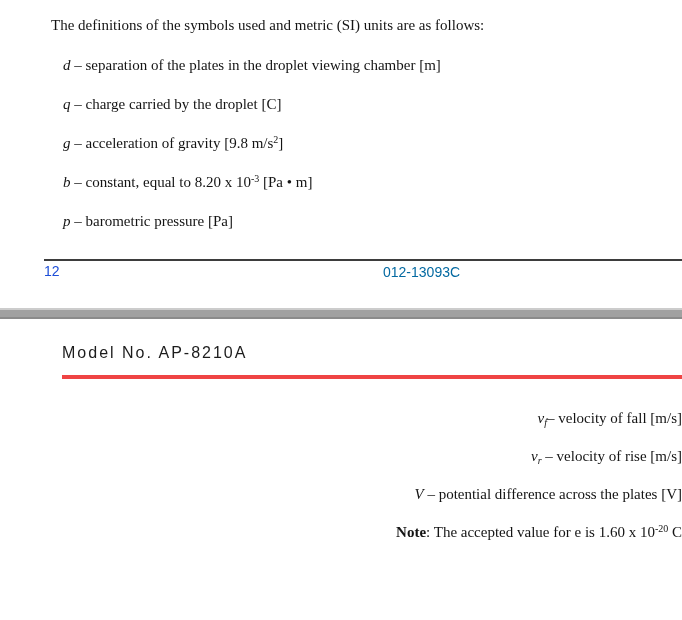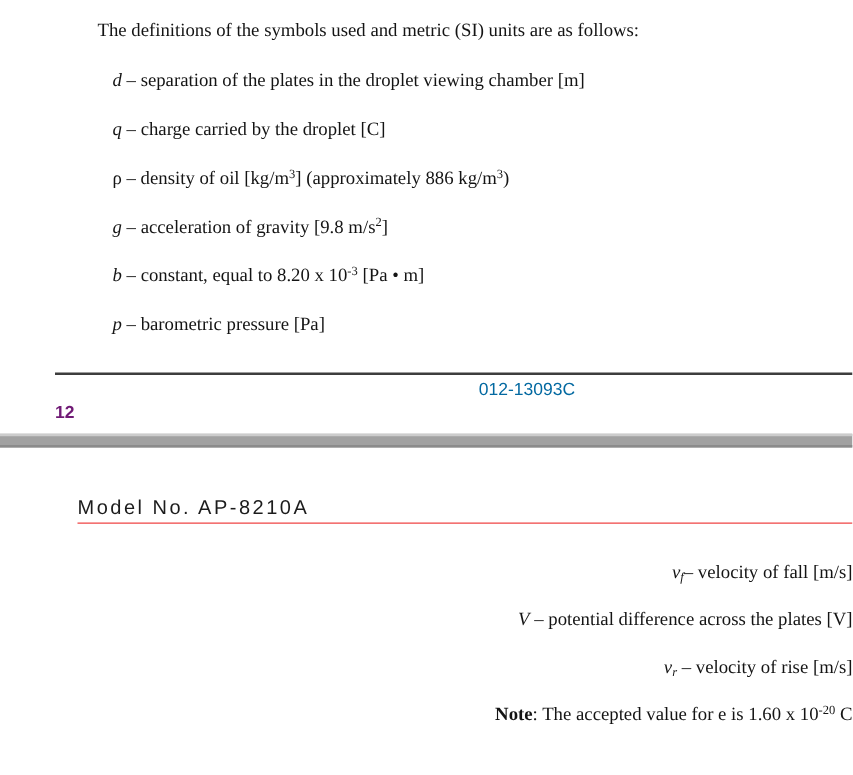--- a/index.html
+++ b/index.html
@@ -6,21 +6,21 @@
   html, body {
     width: 682px; height: 620px;
     background: #ffffff;
     overflow: hidden;
     font-family: "Liberation Serif", "DejaVu Serif", serif;
     color: #141414;
   }
   .page { position: relative; width: 682px; height: 620px; }
 
   
-  .page-top { padding-left: 78px; }
+  .page-top { padding-left: 51px; }
   .intro {
     margin-top: 16px;
     font-size: 15px;
     line-height: 19px;
   }
   .def-list { margin-top: 21px; margin-left: 12px; }
   .def-item {
     font-size: 15px;
     line-height: 19px;
     margin-bottom: 20px;
@@ -37,43 +37,43 @@
   
   .page-footer {
     margin-top: 28px;
     margin-left: 44px;
     border-top: 2px solid #3d3d3d;
     position: relative;
     height: 24px;
     font-family: "Liberation Sans", "DejaVu Sans", sans-serif;
   }
   .page-number {
-    position: absolute; left: 0; top: 21px;
-    font-size: 14px; font-weight: bold; color: #701a75;
+    position: absolute; left: 0; top: 2px;
+    font-size: 14px; font-weight: normal; color: #1d4ed8;
   }
   .document-number {
     position: absolute; left: 339px; top: 3px;
     font-size: 14px; color: #0369a1;
   }
 
   
   .page-divider {
     margin-top: 25px;
     width: 682px; height: 11px;
     background: #a1a1a1;
     border-top: 2px solid #cccccc;
     border-bottom: 2px solid #8b8b8b;
   }
 
   
   .model-header-wrap {
-    margin-top: 41px;
+    margin-top: 26px;
     margin-left: 62px;
-    border-bottom: 1px solid #ef4444;
-    padding-bottom: 3px;
+    border-bottom: 4px solid #ef4444;
+    padding-bottom: 14px;
   }
   .model-header {
     font-family: "Liberation Sans", "DejaVu Sans", sans-serif;
     font-size: 16px;
     line-height: 16px;
     letter-spacing: 2px;
     color: #1c1c1c;
   }
   .page-bottom .def-list { margin-top: 30px; margin-left: 90px; }
 </style>
@@ -81,40 +81,39 @@
 <body>
 
 <div class="page">
 
   <div class="page-top">
     <div class="intro">The definitions of the symbols used and metric (SI) units are as follows:</div>
 
     <div class="def-list">
       <div class="def-item"><span class="seg-i">d</span><span> – separation of the plates in the droplet viewing chamber [m]</span></div>
       <div class="def-item"><span class="seg-i">q</span><span> – charge carried by the droplet [C]</span></div>
-      <div class="def-item"><span>ρ – density of oil [kg/m</span><span class="seg-sup">3</span><span>] (approximately 886 kg/m</span><span class="seg-sup">3</span><span>)</span></div>
       <div class="def-item"><span class="seg-i">g</span><span> – acceleration of gravity [9.8 m/s</span><span class="seg-sup">2</span><span>]</span></div>
       <div class="def-item"><span class="seg-i">b</span><span> – constant, equal to 8.20 x 10</span><span class="seg-sup">-3</span><span> [Pa • m]</span></div>
       <div class="def-item"><span class="seg-i">p</span><span> – barometric pressure [Pa]</span></div>
     </div>
   </div>
 
   <div class="page-footer">
     <span class="page-number">12</span>
     <span class="document-number">012-13093C</span>
   </div>
 
   <div class="page-divider"></div>
 
   <div class="page-bottom">
     <div class="model-header-wrap">
       <div class="model-header">Model No. AP-8210A</div>
     </div>
 
     <div class="def-list">
       <div class="def-item"><span class="seg-i">v</span><span class="seg-isub">f</span><span>– velocity of fall [m/s]</span></div>
+      <div class="def-item"><span class="seg-i">v</span><span class="seg-isub">r</span><span> – velocity of rise [m/s]</span></div>
       <div class="def-item"><span class="seg-i">V</span><span> – potential difference across the plates [V]</span></div>
-      <div class="def-item"><span class="seg-i">v</span><span class="seg-isub">r</span><span> – velocity of rise [m/s]</span></div>
       <div class="def-item"><span class="seg-b">Note</span><span>: The accepted value for e is 1.60 x 10</span><span class="seg-sup">-20</span><span> C</span></div>
     </div>
   </div>
 
 </div>
 
 </body></html>

